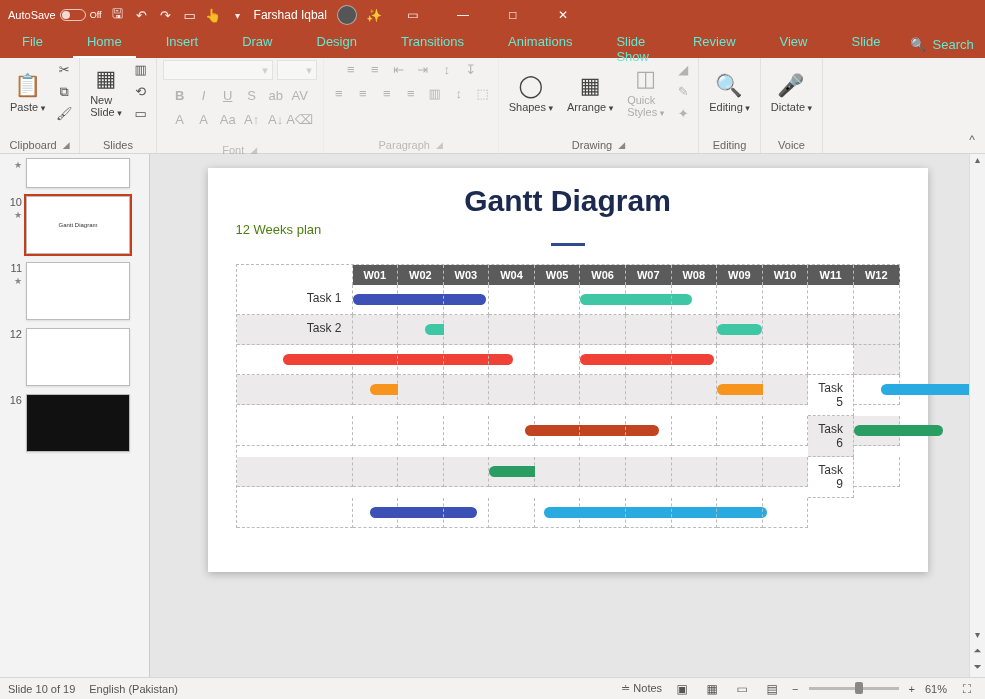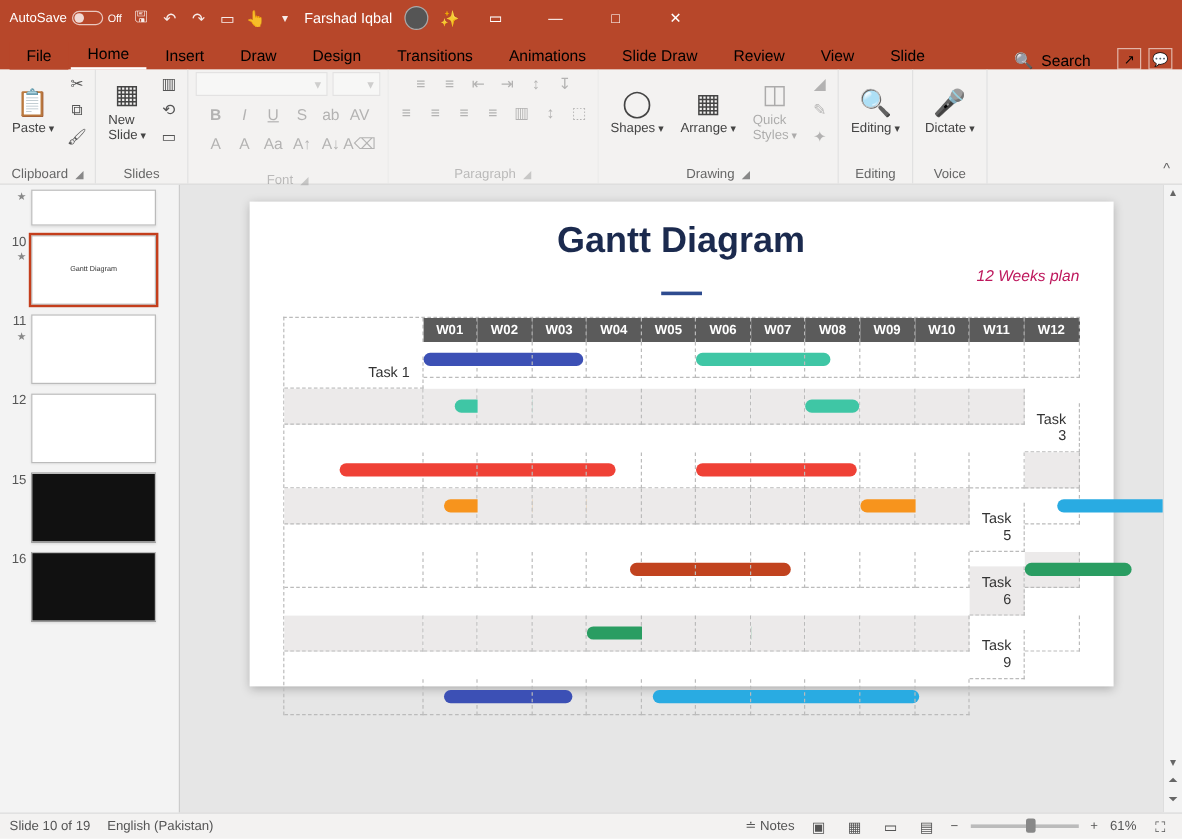--- a/index.html
+++ b/index.html
@@ -11,21 +11,21 @@
 .autosave { display: flex; align-items: center; gap: 4px; font-size: 11px; }
 .toggle { width: 26px; height: 12px; border: 1px solid rgba(255,255,255,.7); border-radius: 7px; position: relative; }
 .toggle::after { content:""; width:8px; height:8px; background:rgba(255,255,255,.8); border-radius:50%; position:absolute; top:1px; left:1px; }
 .qat-icon { width: 16px; height: 16px; display: flex; align-items: center; justify-content: center; font-size: 13px; opacity: .9; }
 .title-center { flex: 1; text-align: center; display: flex; justify-content: center; gap: 6px; }
 .title-right { display: flex; align-items: center; gap: 10px; padding-right: 8px; }
 .avatar { width: 20px; height: 20px; border-radius: 50%; background: #555; border: 1px solid rgba(255,255,255,.5); }
 .winbtn { width: 40px; height: 30px; display: flex; align-items: center; justify-content: center; font-size: 12px; }
 
 
-.ribbon-tabs { background: #B7472A; height: 28px; display: flex; align-items: flex-end; color: #000000; font-size: 13px; padding: 0 8px; gap: 2px; }
+.ribbon-tabs { background: #B7472A; height: 28px; display: flex; color: #5eead4; font-size: 13px; padding: 0 8px; gap: 16px; }
 .ribbon-tab { padding: 4px 14px; cursor: pointer; }
 .ribbon-tab.file { background:#B7472A; }
 .ribbon-tab.active { border-bottom: 2px solid #fff; }
 .ribbon-search { margin-left: auto; display: flex; align-items: center; gap: 6px; padding-right: 8px; }
 .ribbon-extra { display: flex; gap: 6px; margin-left: 12px; }
 .ribbon-extra .sq { width: 20px; height: 18px; border: 1px solid rgba(255,255,255,.6); display:flex;align-items:center;justify-content:center;font-size:11px; }
 
 
 .ribbon { background: #f3f2f1; border-bottom: 1px solid #d6d6d6; height: 96px; display: flex; }
 .group { border-right: 1px solid #e1e1e1; display: flex; flex-direction: column; padding: 2px 6px 1px; }
@@ -56,27 +56,27 @@
 
 
 .slide-area { flex: 1; display: flex; justify-content: center; align-items: flex-start; padding: 14px 10px; position: relative; overflow: hidden; }
 .slide-scroll { position:absolute; right:0; top:0; bottom:0; width:16px; background:#f3f3f3; border-left:1px solid #ddd; }
 .slide-scroll .arrow { height:16px; text-align:center; font-size:10px; color:#666; }
 .slide-scroll .track { position:absolute; top:16px; bottom:32px; left:2px; right:2px; }
 .slide-scroll .btm { position:absolute; bottom:0; left:0; right:0; }
 .slide { width: 720px; height: 404px; background: #fff; box-shadow: 0 2px 8px rgba(0,0,0,.25); padding: 16px 28px; }
 
 .slide-title { text-align: center; font-size: 30px; font-weight: 600; color: #1b2a4e; }
-.slide-sub { text-align: right; font-size: 13px; color: #be185d; margin-top: 4px; font-style: italic; }
+.slide-sub { text-align: left; font-size: 13px; color: #4d7c0f; margin-top: 4px; }
 .title-underline { width: 34px; height: 3px; background: #2e4b8f; margin: 6px auto 0; }
 
 .gantt { margin-top: 18px; display: grid; grid-template-columns: 116px repeat(12, 1fr); font-size: 12px; border-top: 1px dashed #bbb; border-left: 1px dashed #bbb; }
 .gantt .hdr { background: #5b5b5b; color:#fff; text-align:center; padding: 4px 0; font-weight:600; border-right: 1px dashed #bbb; font-size: 11px; }
 .gantt .hdr.first { background: transparent; }
-.gantt .rowlabel { text-align: right; padding: 6px 10px; border-right: 1px dashed #bbb; border-bottom: 1px dashed #bbb; font-size: 12px; color:#333;margin-top:12px; }
+.gantt .rowlabel { text-align: right; padding: 6px 10px; border-right: 1px dashed #bbb; border-bottom: 1px dashed #bbb; font-size: 12px; color:#333; }
 .gantt .cell { border-right: 1px dashed #bbb; border-bottom: 1px dashed #bbb; position: relative; height: 30px; }
 .bar { position:absolute; top: 9px; height: 11px; border-radius: 6px; }
 
 
 .status { height: 22px; background: #f3f2f1; border-top: 1px solid #d6d6d6; display: flex; align-items: center; font-size: 11px; color: #555; padding: 0 8px; gap: 14px; }
 .status .right { margin-left: auto; display: flex; align-items: center; gap: 10px; }
 .viewbtn { width: 20px; height: 16px; display:flex;align-items:center;justify-content:center; font-size: 12px; }
 .zoom-slider { width: 90px; height: 3px; background: #bbb; position: relative; }
 .zoom-slider::after { content:""; width:8px;height:12px;background:#888;position:absolute;top:-5px;left:46px;border-radius:2px; }
 </style>
@@ -109,21 +109,21 @@
 </div>
 
 <div class="ribbon-tabs">
   <div class="ribbon-tab file">File</div>
   <div class="ribbon-tab active">Home</div>
   <div class="ribbon-tab">Insert</div>
   <div class="ribbon-tab">Draw</div>
   <div class="ribbon-tab">Design</div>
   <div class="ribbon-tab">Transitions</div>
   <div class="ribbon-tab">Animations</div>
-  <div class="ribbon-tab">Slide Draw</div>
+  <div class="ribbon-tab">Slide Show</div>
   <div class="ribbon-tab">Review</div>
   <div class="ribbon-tab">View</div>
   <div class="ribbon-tab">Slide</div>
   <div class="ribbon-search">
     <span>🔍</span>
     <span>Search</span>
   </div>
   <div class="ribbon-extra">
     <span class="sq">↗</span>
     <span class="sq">💬</span>
@@ -299,24 +299,20 @@
           <div class="thumb-num">10<br><span class="star">★</span></div>
           <div class="thumb active">Gantt Diagram</div>
         </div>
         <div class="thumb-row">
           <div class="thumb-num">11<br><span class="star">★</span></div>
           <div class="thumb"></div>
         </div>
         <div class="thumb-row">
           <div class="thumb-num">12</div>
           <div class="thumb"></div>
-        </div>
-        <div class="thumb-row">
-          <div class="thumb-num">15</div>
-          <div class="thumb dark"></div>
         </div>
         <div class="thumb-row">
           <div class="thumb-num">16</div>
           <div class="thumb dark"></div>
         </div>
       </div>
   </div>
 
   <div class="slide-area">
     <div class="slide">
@@ -347,37 +343,37 @@
           <div class="cell"></div>
           <div class="cell">
             <div class="bar" style="left: 0%; width: 250%; background: rgb(63, 198, 165);"></div>
           </div>
           <div class="cell"></div>
           <div class="cell"></div>
           <div class="cell"></div>
           <div class="cell"></div>
           <div class="cell"></div>
           <div class="cell"></div>
+          <div class="rowlabel" style="background: rgb(236, 234, 234);">Task 2</div>
           <div class="cell" style="background: rgb(236, 234, 234);"></div>
           <div class="cell" style="background: rgb(236, 234, 234);">
             <div class="bar" style="left: 60%; width: 160%; background: rgb(63, 198, 165);"></div>
           </div>
           <div class="cell" style="background: rgb(236, 234, 234);"></div>
           <div class="cell" style="background: rgb(236, 234, 234);"></div>
           <div class="cell" style="background: rgb(236, 234, 234);"></div>
           <div class="cell" style="background: rgb(236, 234, 234);"></div>
           <div class="cell" style="background: rgb(236, 234, 234);"></div>
           <div class="cell" style="background: rgb(236, 234, 234);"></div>
           <div class="cell" style="background: rgb(236, 234, 234);">
             <div class="bar" style="left: 0%; width: 100%; background: rgb(63, 198, 165);"></div>
           </div>
           <div class="cell" style="background: rgb(236, 234, 234);"></div>
           <div class="cell" style="background: rgb(236, 234, 234);"></div>
           <div class="cell" style="background: rgb(236, 234, 234);"></div>
-          <div class="rowlabel">Task 3</div>
           <div class="cell">
             <div class="bar" style="left: 40%; width: 200%; background: rgb(239, 65, 54);"></div>
           </div>
           <div class="cell"></div>
           <div class="cell"></div>
           <div class="cell"></div>
           <div class="cell"></div>
           <div class="cell"></div>
           <div class="cell">
             <div class="bar" style="left: 0%; width: 300%; background: rgb(239, 65, 54);"></div>

